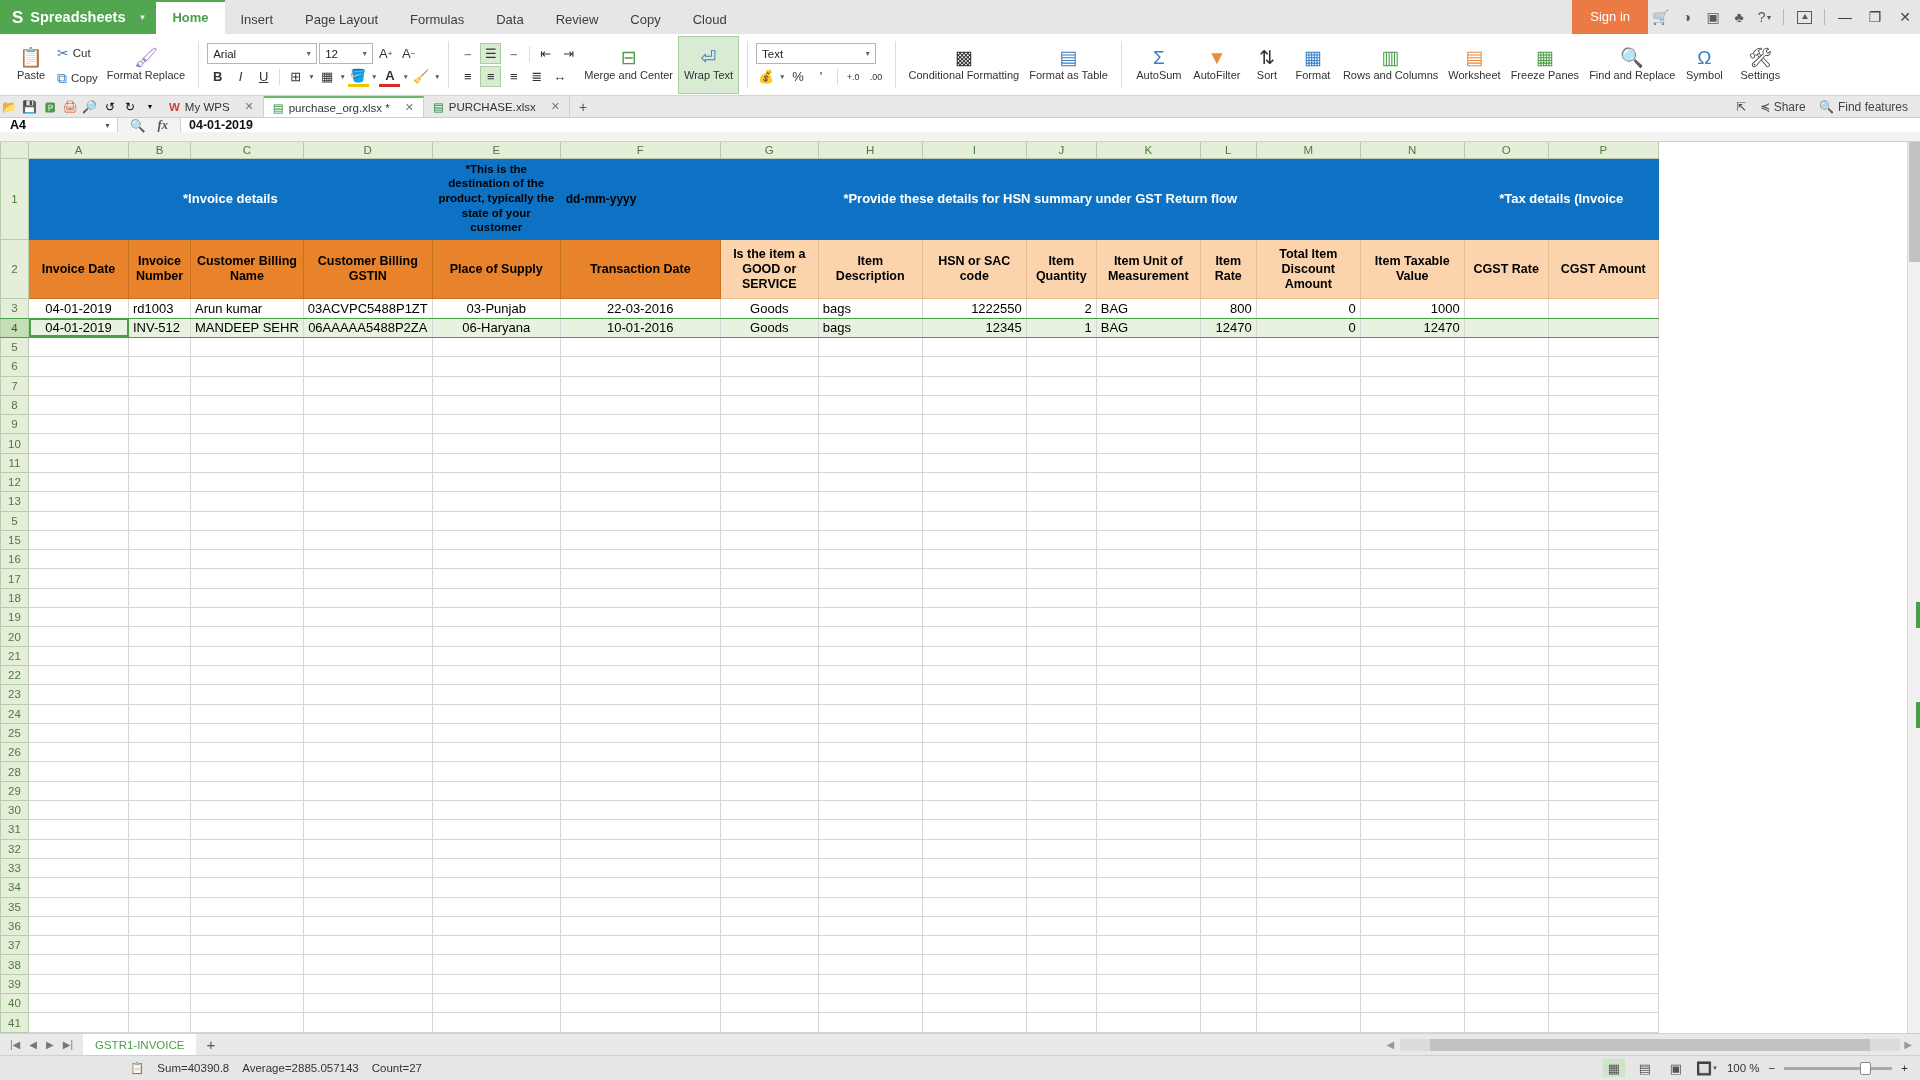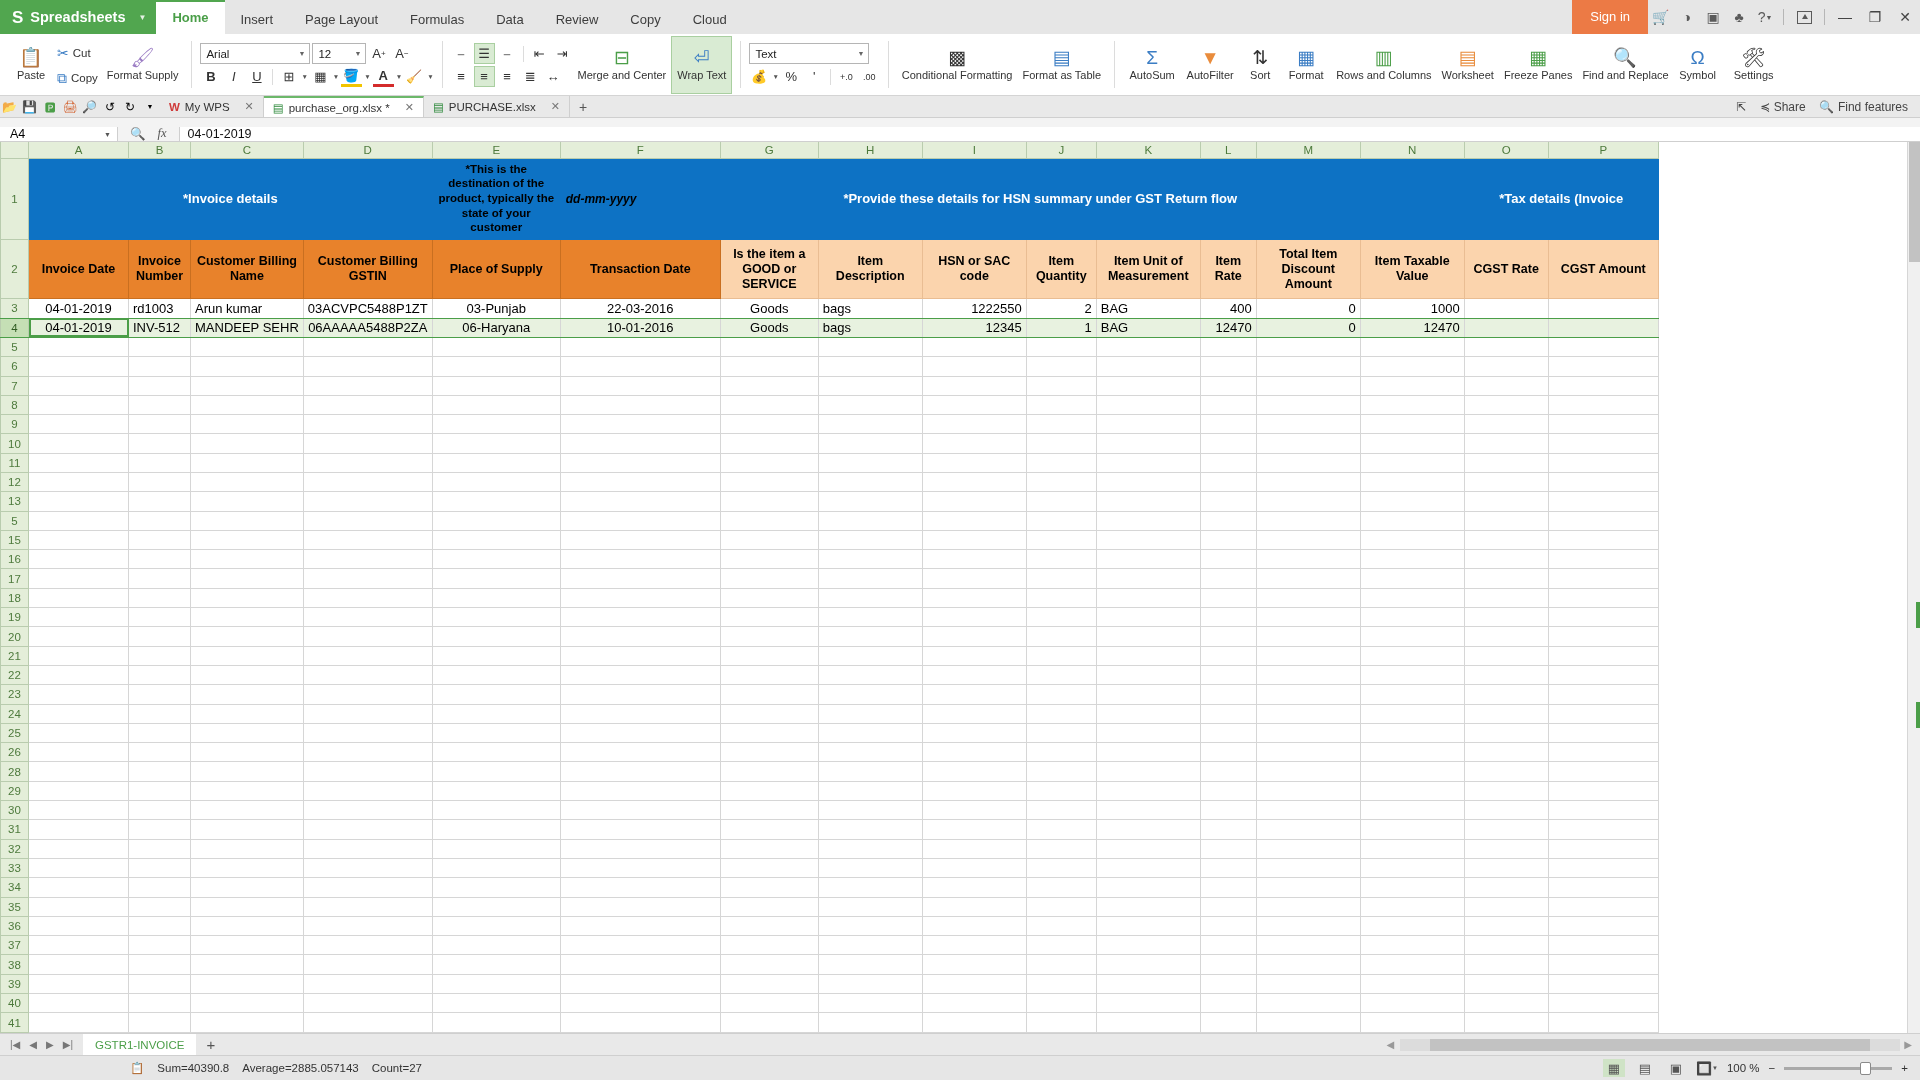--- a/index.html
+++ b/index.html
@@ -103,21 +103,21 @@
     display: flex; align-items: center; gap: 5px; padding: 0 9px;
     border-right: 1px solid #cfcfcf; color: #333; max-width: 210px;
   }
   .dtab.active { background: #fff; border-top: 2px solid #6cb86a; }
   .dtab .x { font-size: 11px; color: #777; margin-left: 10px; }
   .docbar-right { margin-left: auto; display: flex; align-items: center; gap: 14px; padding-right: 12px; font-size: 12px; color: #444; }
 
   
   .fxbar {
     height: 24px; background: #f3f3f3; border-bottom: 1px solid #cfcfcf;
-    display: flex; align-items: flex-end; flex: 0 0 24px; font-size: 12.5px;
+    display: flex; align-items: flex-start; flex: 0 0 24px; font-size: 12.5px; font-weight: bold;
   }
   .namebox {
     width: 118px; background: #fff; border-right: 1px solid #cfcfcf;
     display: flex; align-items: center; justify-content: space-between; padding: 0 6px 0 10px;
   }
   .namebox .dd { font-size: 7px; color: #555; }
   .fxicons { display: flex; align-items: center; gap: 12px; padding: 0 12px; color: #555; }
   .fxinput {
     flex: 1; background: #fff; border-left: 1px solid #cfcfcf;
     display: flex; align-items: center; padding-left: 8px; font-size: 12.5px; color: #111;
@@ -249,21 +249,21 @@
           <span class="gl accent-blue">✂</span>
           <span>Cut</span>
         </div>
         <div class="smallbtn">
           <span class="gl accent-blue">⧉</span>
           <span>Copy</span>
         </div>
       </div>
       <div class="bigbtn">
         <span class="gl" style="color:#9b7cc4">🖌</span>
-        <span>Format Supply</span>
+        <span>Format Replace</span>
       </div>
     </div>
     <div class="rsep"></div>
 
     <div class="rgroup">
       <div class="stack">
         <div class="row">
           <div class="inputbox" style="width:110px">
             <span>Arial</span>
             <span class="dd">▼</span>
@@ -489,21 +489,21 @@
               <th>N</th>
               <th>O</th>
               <th>P</th>
             </tr>
         </thead>
         <tbody id="sheetbody">
             <tr>
               <td class="rowhdr" style="height: 76px;">1</td>
               <td class="banner" colspan="4" style="height: 76px;">*Invoice details</td>
               <td class="banner note" colspan="1" style="height: 76px;">*This is the destination of the product, typically the state of your customer</td>
-              <td class="banner left" colspan="1" style="height: 76px; font-style: italic;">dd-mm-yyyy</td>
+              <td class="banner left" colspan="1" style="height: 76px;">dd-mm-yyyy</td>
               <td class="banner" colspan="7" style="height: 76px;">*Provide these details for HSN summary under GST Return flow</td>
               <td class="banner" colspan="1" style="height: 76px;"></td>
               <td class="banner" colspan="2" style="height: 76px;">*Tax details (Invoice</td>
             </tr>
             <tr>
               <td class="rowhdr" style="height: 58px;">2</td>
               <td class="hdr" style="height: 58px;">Invoice Date</td>
               <td class="hdr" style="height: 58px;">Invoice Number</td>
               <td class="hdr" style="height: 58px;">Customer Billing Name</td>
               <td class="hdr" style="height: 58px;">Customer Billing GSTIN</td>
@@ -526,21 +526,21 @@
               <td class="cell">rd1003</td>
               <td class="cell">Arun kumar</td>
               <td class="cell ctr">03ACVPC5488P1ZT</td>
               <td class="cell ctr">03-Punjab</td>
               <td class="cell ctr">22-03-2016</td>
               <td class="cell ctr">Goods</td>
               <td class="cell">bags</td>
               <td class="cell num">1222550</td>
               <td class="cell num">2</td>
               <td class="cell">BAG</td>
-              <td class="cell num">400</td>
+              <td class="cell num">800</td>
               <td class="cell num">0</td>
               <td class="cell num">1000</td>
               <td class="cell num"></td>
               <td class="cell num"></td>
             </tr>
             <tr class="selrow-border">
               <td class="rowhdr sel">4</td>
               <td class="cell ctr selrow activecell">04-01-2019</td>
               <td class="cell selrow graytext">INV-512</td>
               <td class="cell selrow">MANDEEP SEHR</td>

